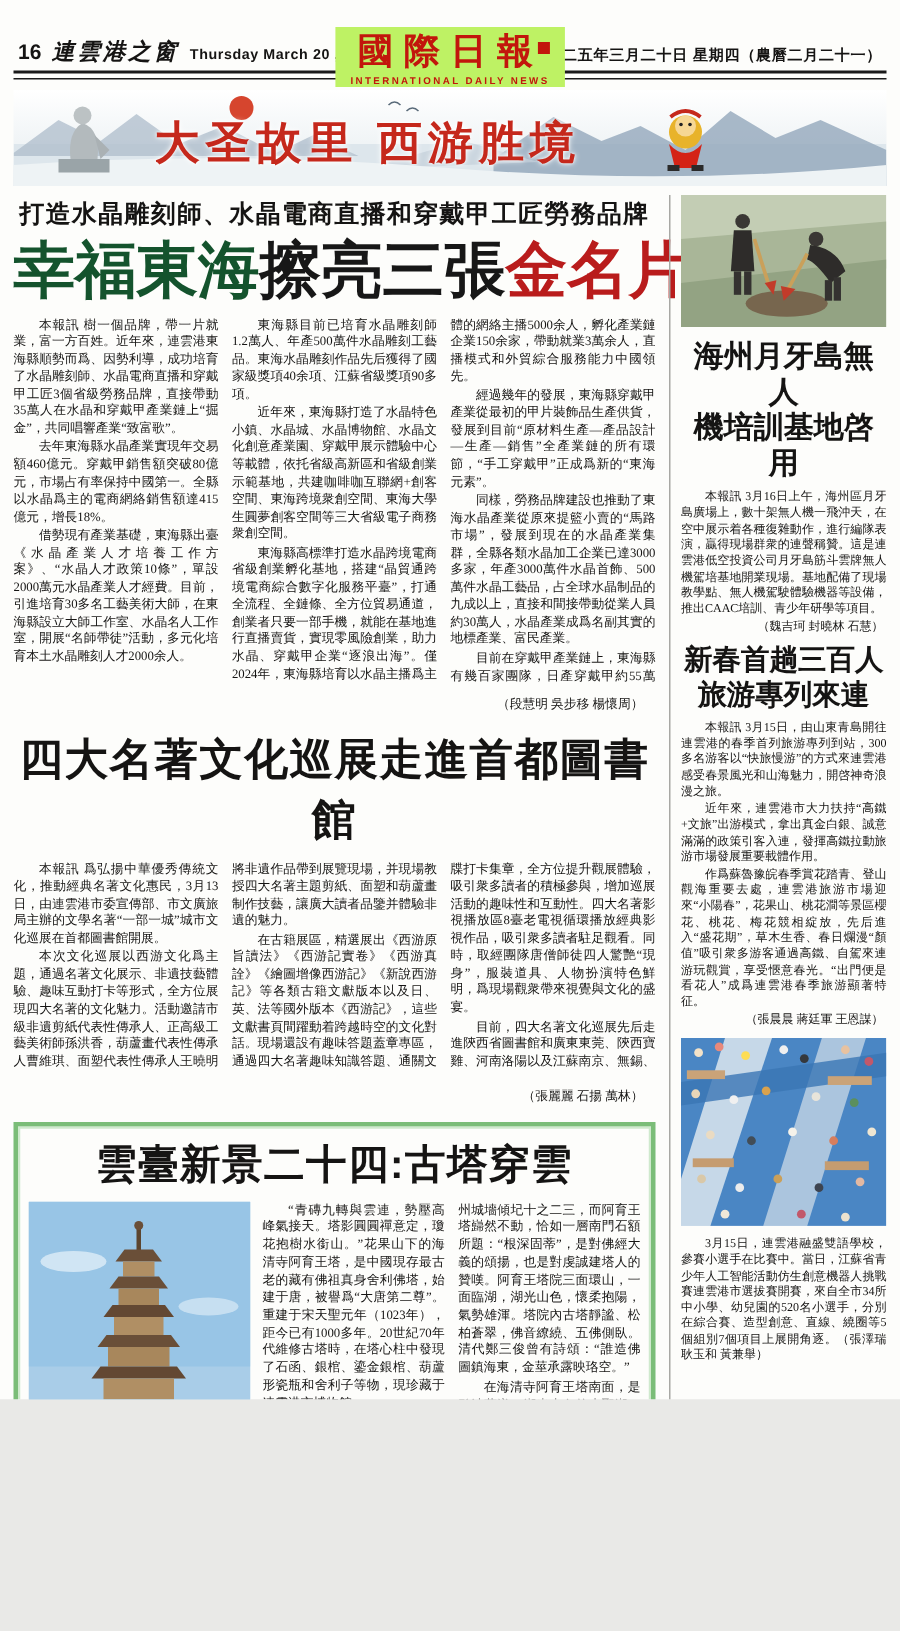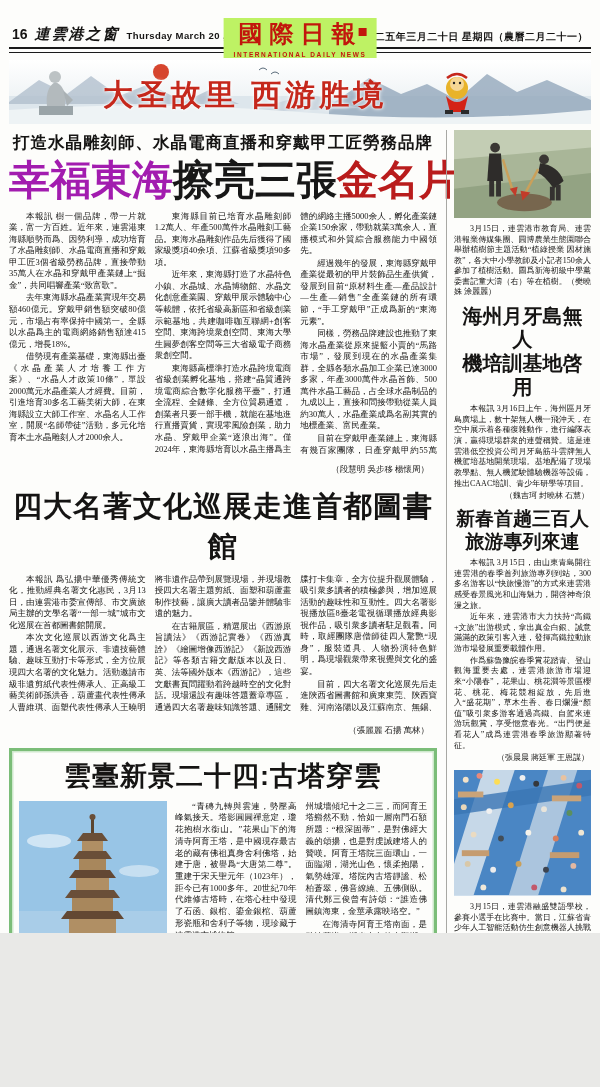--- a/index.html
+++ b/index.html
@@ -122,21 +122,21 @@
     </svg>
     <span class="banner-slogan sans">大圣故里  西游胜境</span>
   </div>
 
   <div class="cols">
 
     <div class="main-col">
 
       <div class="kicker sans">打造水晶雕刻師、水晶電商直播和穿戴甲工匠勞務品牌</div>
       <div class="lead-title sans">
-        <span style="color:#a21caf">幸福東海</span><span style="color:#171717">擦亮三張</span><span style="color:#b91c1c">金名片</span>
+        <span style="color:#14532d">幸福東海</span><span style="color:#171717">擦亮三張</span><span style="color:#b91c1c">金名片</span>
       </div>
       <div class="lead-body">
           <p>本報訊 樹一個品牌，帶一片就業，富一方百姓。近年來，連雲港東海縣順勢而爲、因勢利導，成功培育了水晶雕刻師、水晶電商直播和穿戴甲工匠3個省級勞務品牌，直接帶動35萬人在水晶和穿戴甲產業鏈上“掘金”，共同唱響產業“致富歌”。</p>
           <p>去年東海縣水晶產業實現年交易額460億元。穿戴甲銷售額突破80億元，市場占有率保持中國第一。全縣以水晶爲主的電商網絡銷售額達415億元，增長18%。</p>
           <p>借勢現有產業基礎，東海縣出臺《水晶產業人才培養工作方案》、“水晶人才政策10條”，單設2000萬元水晶產業人才經費。目前，引進培育30多名工藝美術大師，在東海縣設立大師工作室、水晶名人工作室，開展“名師帶徒”活動，多元化培育本土水晶雕刻人才2000余人。</p>
           <p>東海縣目前已培育水晶雕刻師1.2萬人、年產500萬件水晶雕刻工藝品。東海水晶雕刻作品先后獲得了國家級獎項40余項、江蘇省級獎項90多項。</p>
           <p>近年來，東海縣打造了水晶特色小鎮、水晶城、水晶博物館、水晶文化創意產業園、穿戴甲展示體驗中心等載體，依托省級高新區和省級創業示範基地，共建咖啡咖互聯網+創客空間、東海跨境衆創空間、東海大學生圓夢創客空間等三大省級電子商務衆創空間。</p>
           <p>東海縣高標準打造水晶跨境電商省級創業孵化基地，搭建“晶貿通跨境電商綜合數字化服務平臺”，打通全流程、全鏈條、全方位貿易通道，創業者只要一部手機，就能在基地進行直播賣貨，實現零風險創業，助力水晶、穿戴甲企業“逐浪出海”。僅2024年，東海縣培育以水晶主播爲主體的網絡主播5000余人，孵化產業鏈企業150余家，帶動就業3萬余人，直播模式和外貿綜合服務能力中國領先。</p>
           <p>經過幾年的發展，東海縣穿戴甲產業從最初的甲片裝飾品生產供貨，發展到目前“原材料生產—產品設計—生產—銷售”全產業鏈的所有環節，“手工穿戴甲”正成爲新的“東海元素”。</p>
           <p>同樣，勞務品牌建設也推動了東海水晶產業從原來提籃小賣的“馬路市場”，發展到現在的水晶產業集群，全縣各類水晶加工企業已達3000多家，年產3000萬件水晶首飾、500萬件水晶工藝品，占全球水晶制品的九成以上，直接和間接帶動從業人員約30萬人，水晶產業成爲名副其實的地標產業、富民產業。</p>
@@ -245,23 +245,20 @@
           <g>
             <circle cx="92" cy="30" r="5" fill="#3a3734"></circle>
             <path d="M88,34 Q106,36 112,52 L102,60 Q92,46 86,44 Z" fill="#2e2c2a"></path>
             <rect x="104" y="56" width="5" height="16" fill="#343230"></rect>
             <rect x="98" y="58" width="5" height="14" fill="#343230"></rect>
             <line x1="86" y1="40" x2="72" y2="66" stroke="#caa05a" stroke-width="2.5"></line>
             <polygon points="68,62 78,64 70,72" fill="#c23b2a"></polygon>
           </g>
         </svg>
       </div>
-      <div class="rail-caption">
-        <p>3月15日，連雲港市教育局、連雲港報業傳媒集團、圓博農業生態園聯合舉辦植樹節主題活動“植綠授業 因材施教”，各大中小學教師及小記者150余人參加了植樹活動。圖爲新海初級中學黨委書記童大濤（右）等在植樹。（樊曉姝 涂麗麗）</p>
-      </div>
 
       <div class="rail-title sans" style="white-space:pre-line;">海州月牙島無人
 機培訓基地啓用</div>
       <div class="rail-body">
           <p>本報訊 3月16日上午，海州區月牙島廣場上，數十架無人機一飛沖天，在空中展示着各種復雜動作，進行編隊表演，贏得現場群衆的連聲稱贊。這是連雲港低空投資公司月牙島筋斗雲牌無人機駕培基地開業現場。基地配備了現場教學點、無人機駕駛體驗機器等設備，推出CAAC培訓、青少年研學等項目。</p>
         </div>
       <div class="rail-byline">（魏吉珂 封曉林 石慧）</div>
 
       <div class="rail-title small sans" style="white-space:pre-line;">新春首趟三百人
 旅游專列來連</div>

